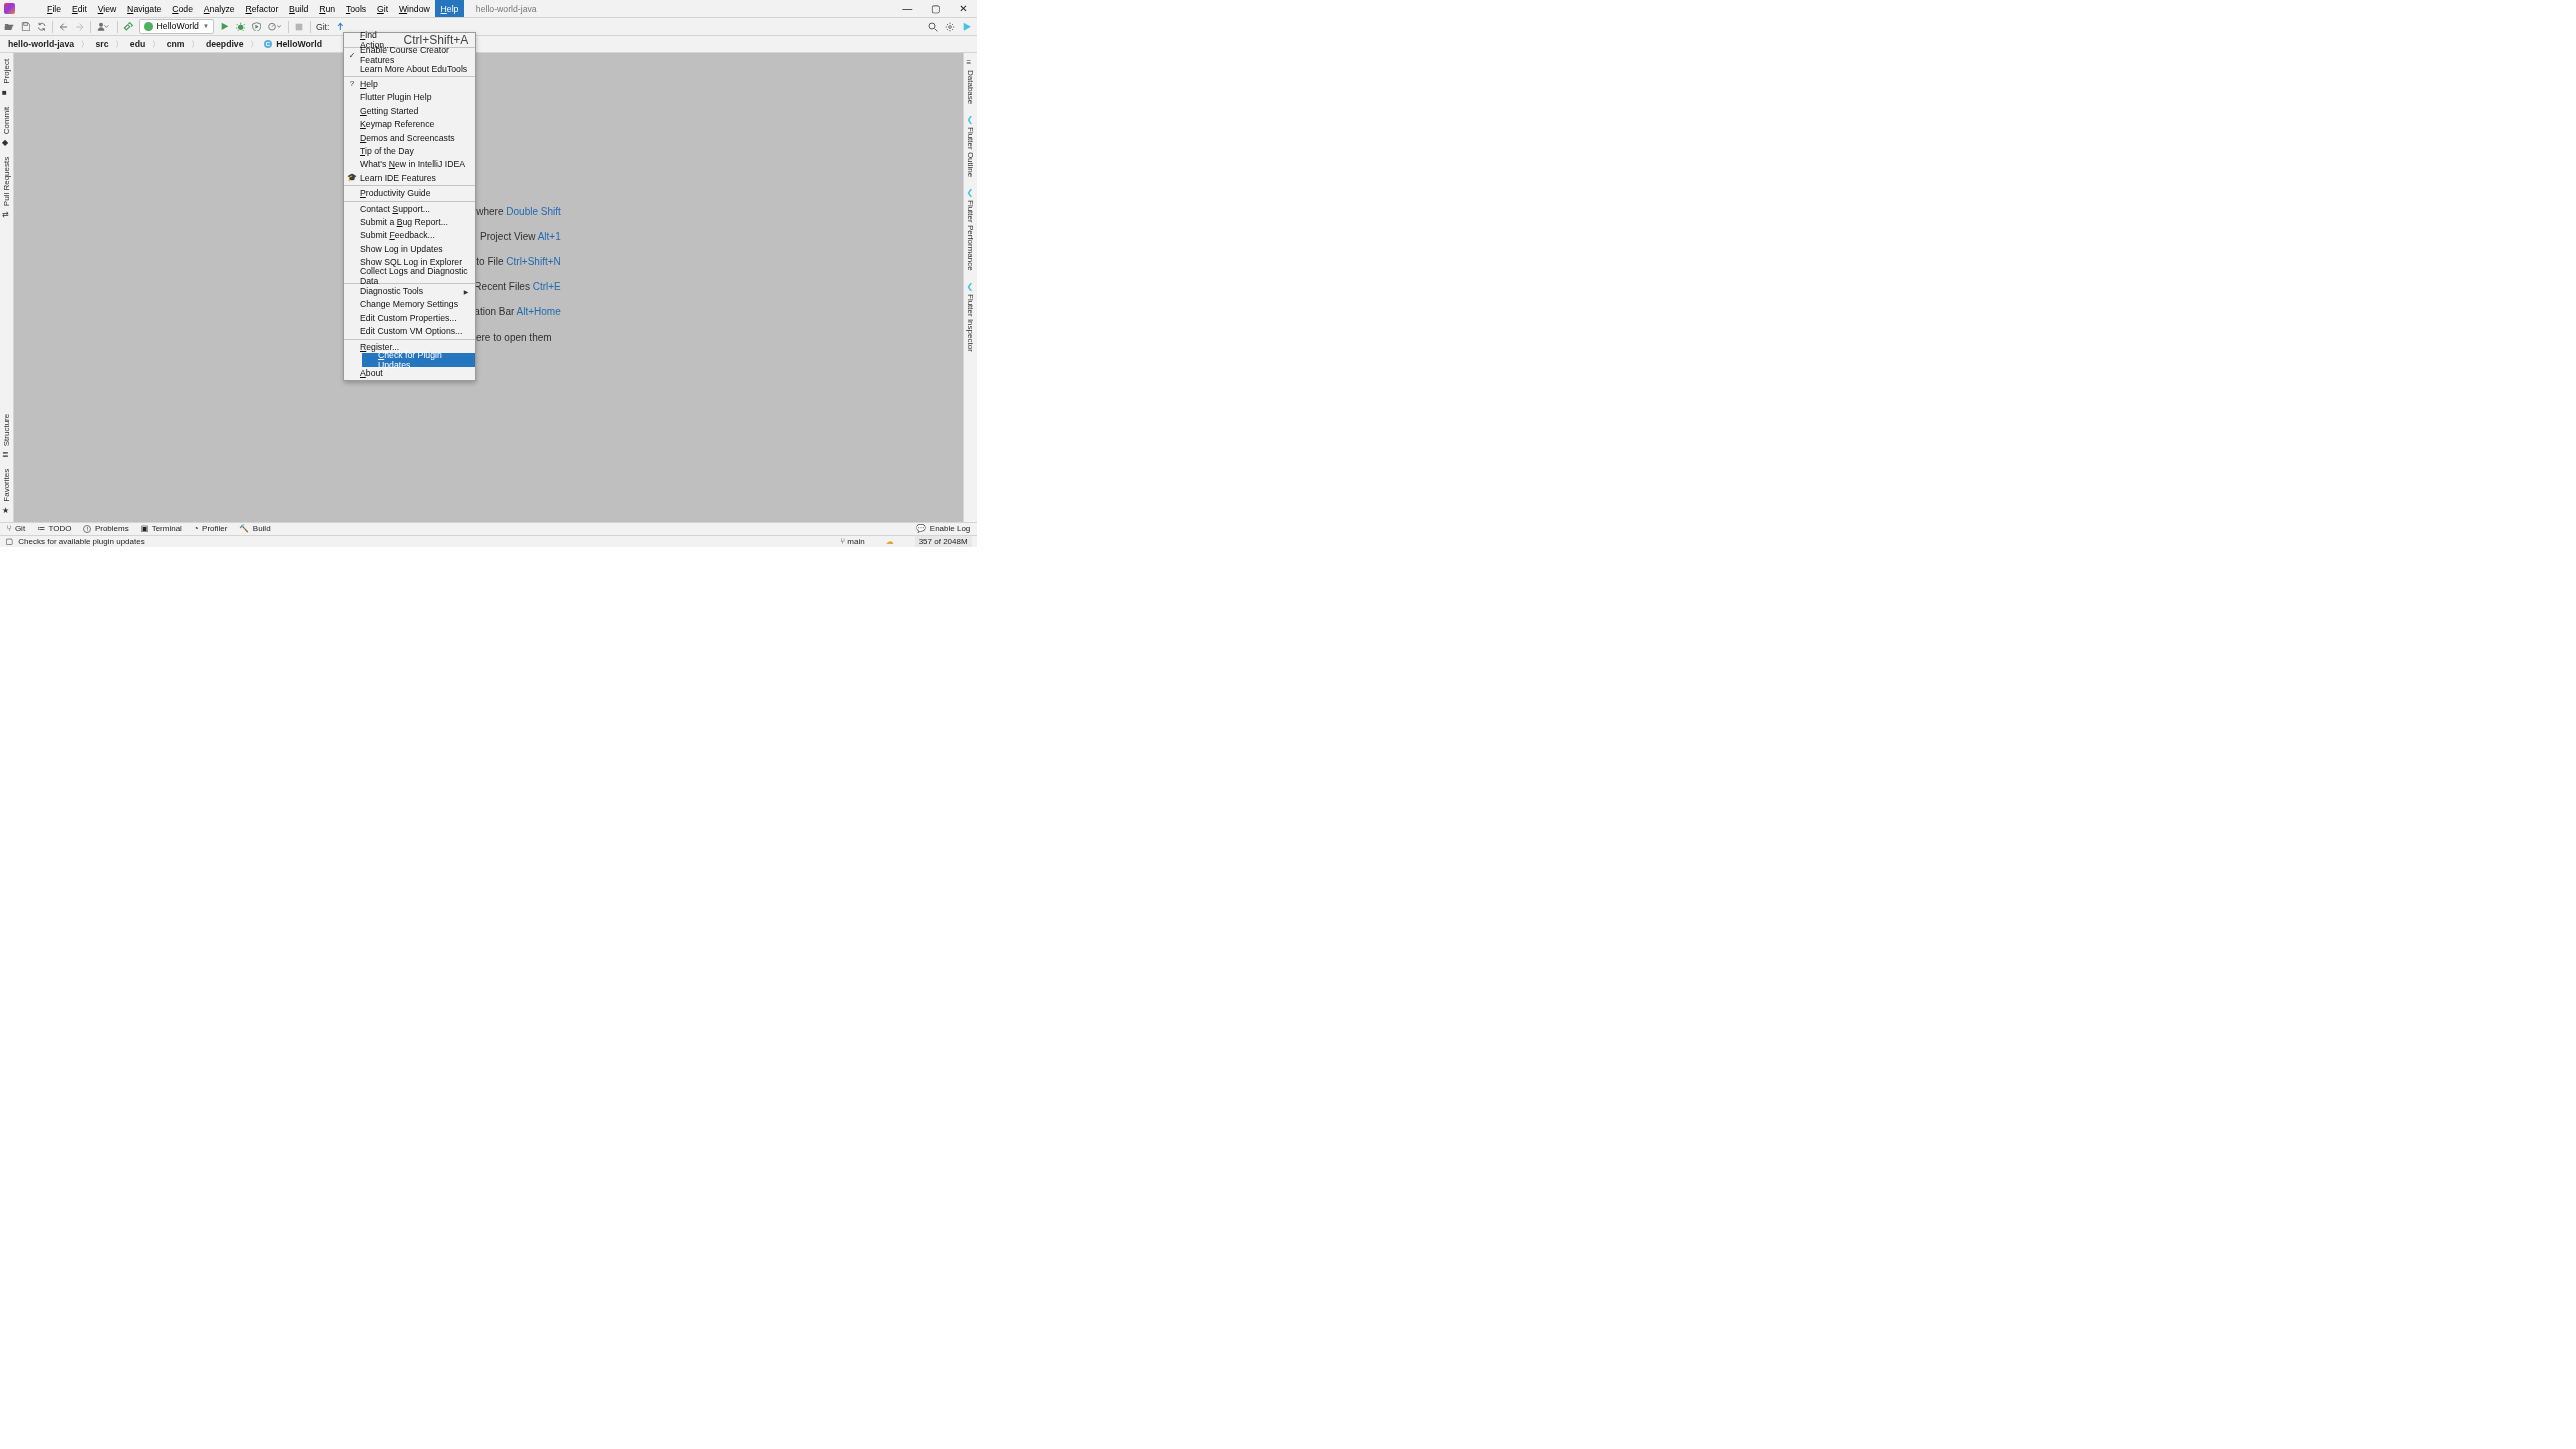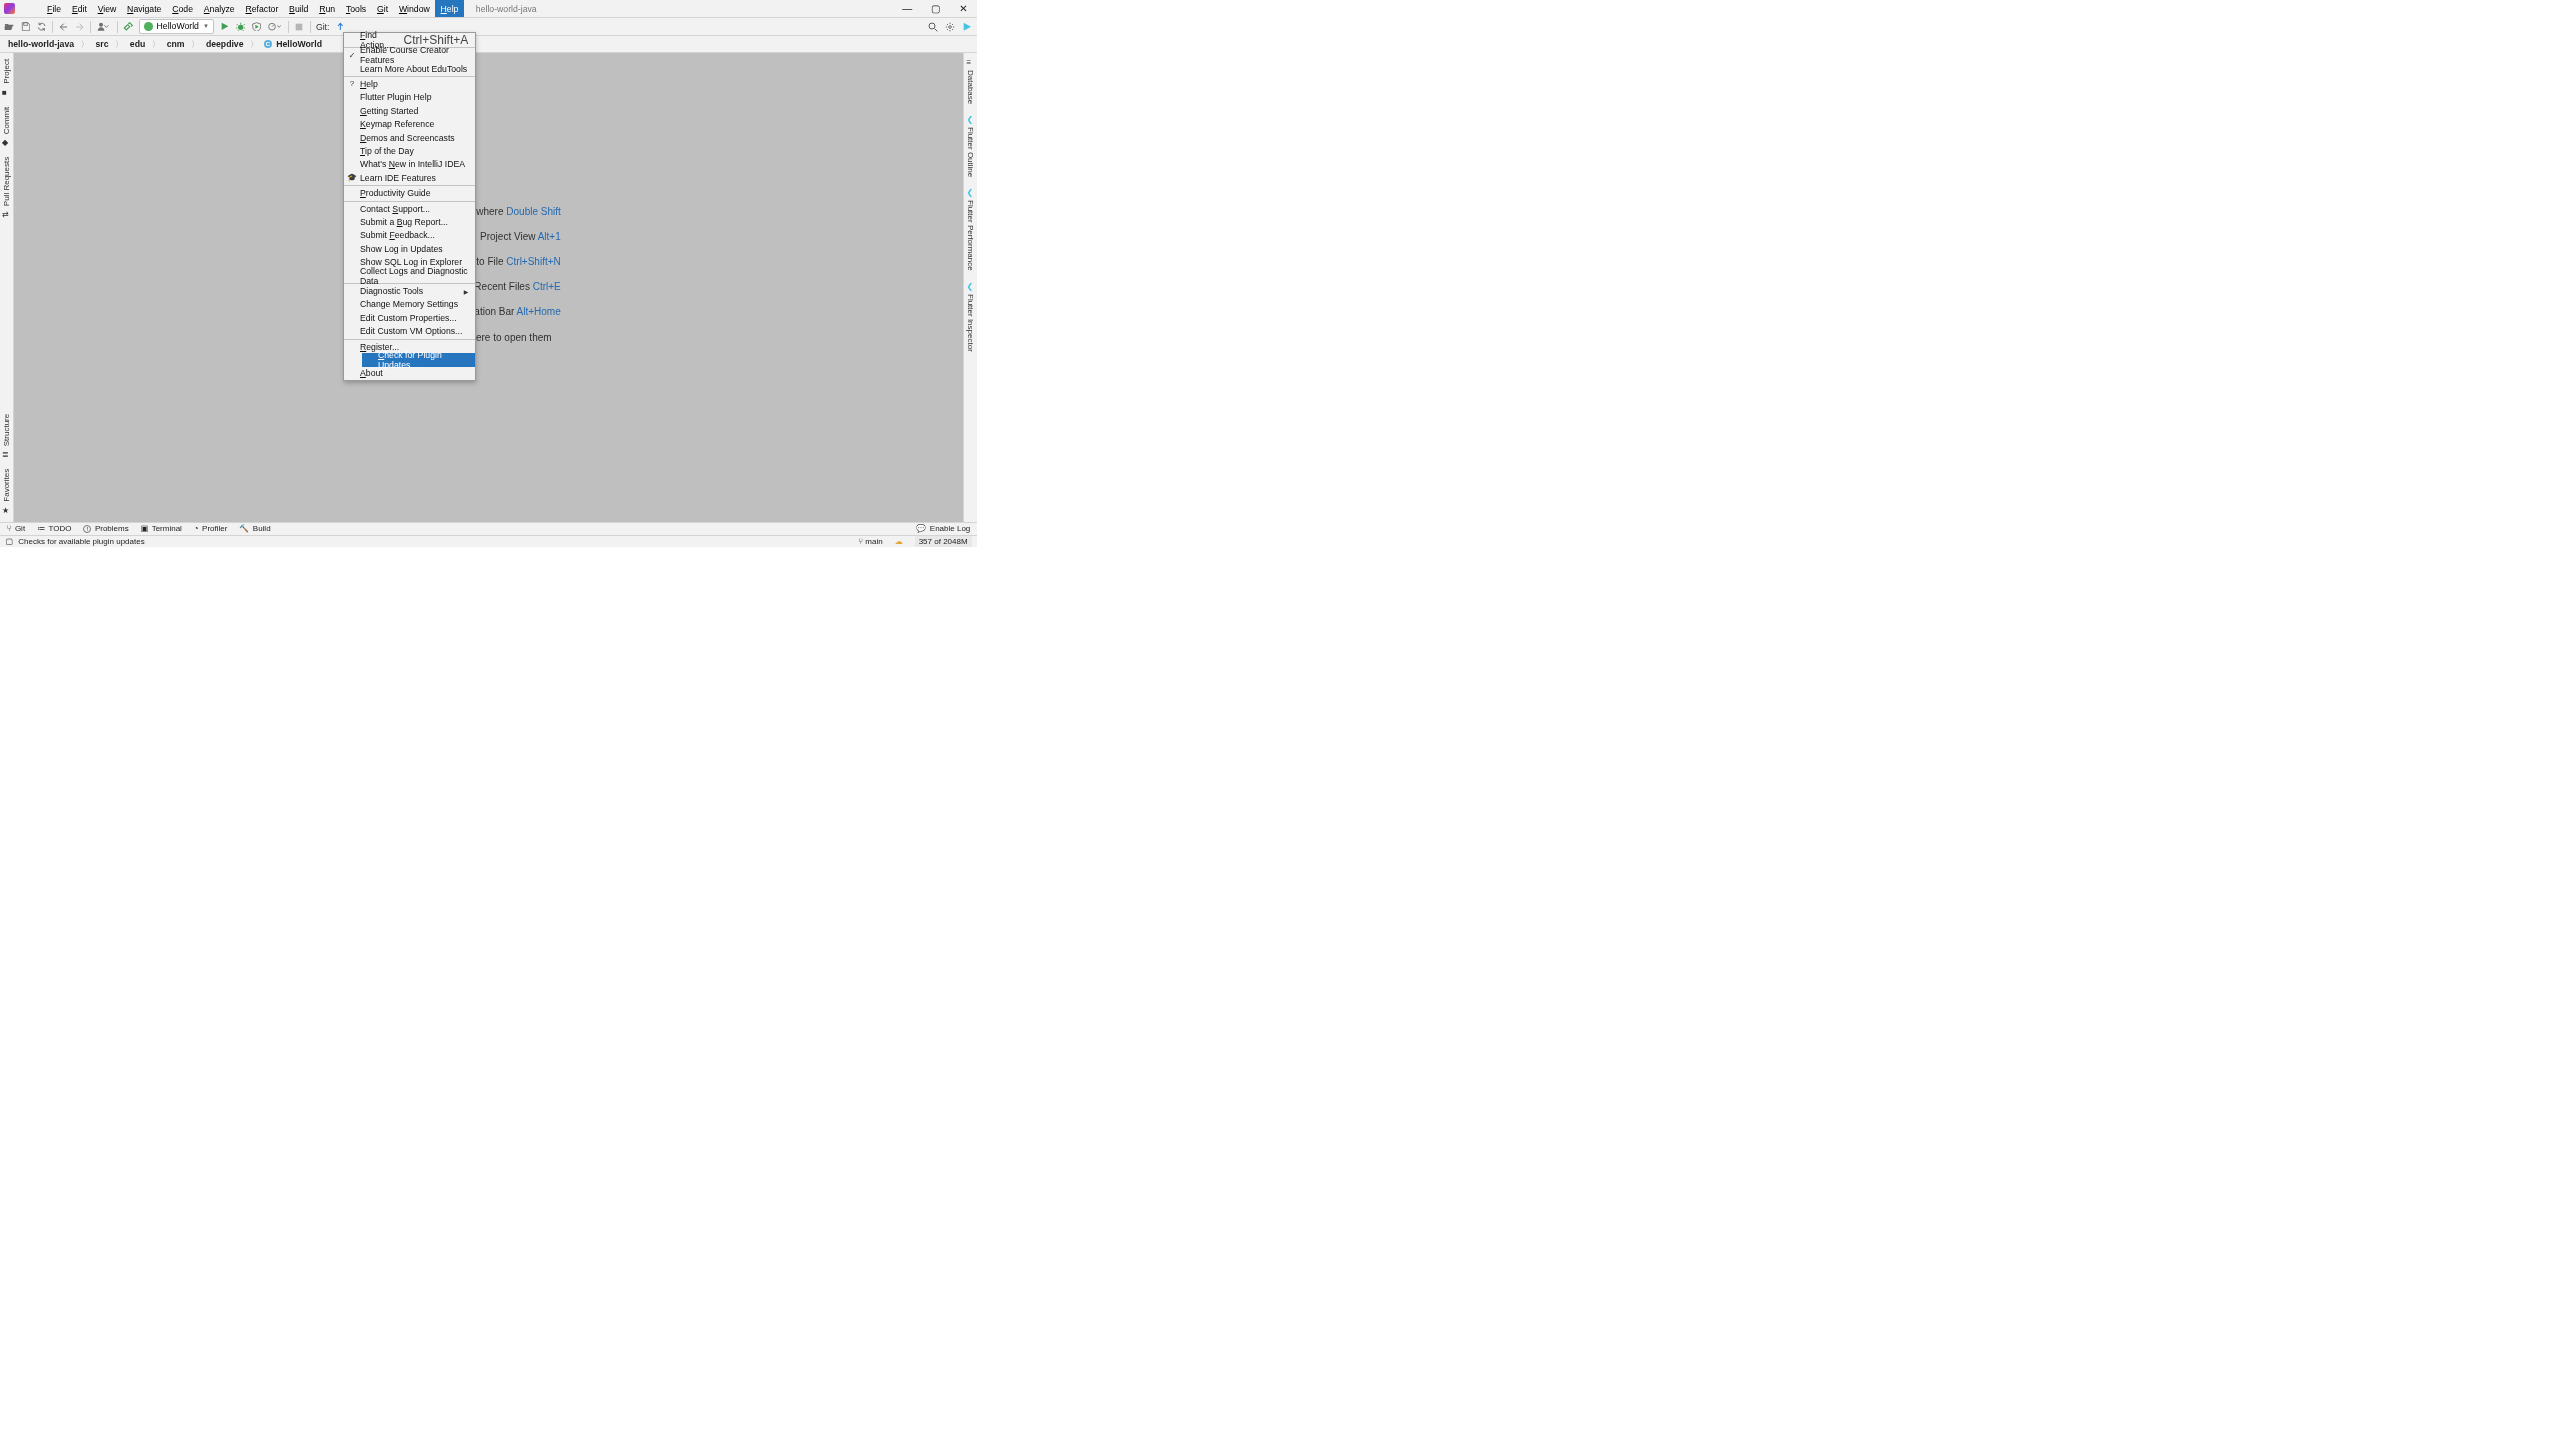--- a/index.html
+++ b/index.html
@@ -57,21 +57,21 @@
 .dropdown .row.hi { background:#2675bf; color:#fff;margin-left:18px; }
 .dropdown .sep { height:0.7px; background:#c4c4c4; margin:0.7px 0;}
 
 
 .bottombar { position:absolute; left:0; right:0; bottom:12px; height:13.4px; background:#f2f2f2; border-top:0.7px solid #d4d4d4; display:flex; align-items:center; padding:0 6.7px; gap:12px; font-size:8px; color:#222;}
 .bottombar .bi { display:flex; align-items:center; gap:3.4px;}
 .bottombar .right { margin-left:auto; display:flex; align-items:center; gap:4px;}
 
 
 .status { position:absolute; left:0; right:0; bottom:0; height:12px; background:#f2f2f2; border-top:0.7px solid #d4d4d4; display:flex; align-items:center; padding:0 5.4px; font-size:8px; color:#222;}
-.status .right{ margin-left:auto; display:flex; align-items:center; gap:12px;}
+.status .right{ margin-left:auto; display:flex; align-items:center; gap:21px;}
 .mem{ background:#e8e8e8; padding:0.7px 4px; }
 
 svg { display:block; }
 </style>
 </head>
 <body>
 
 <div class="menubar">
   <div class="app-icon"></div>
   <div id="menubar-items" style="display: flex; margin-left: 23px;">

